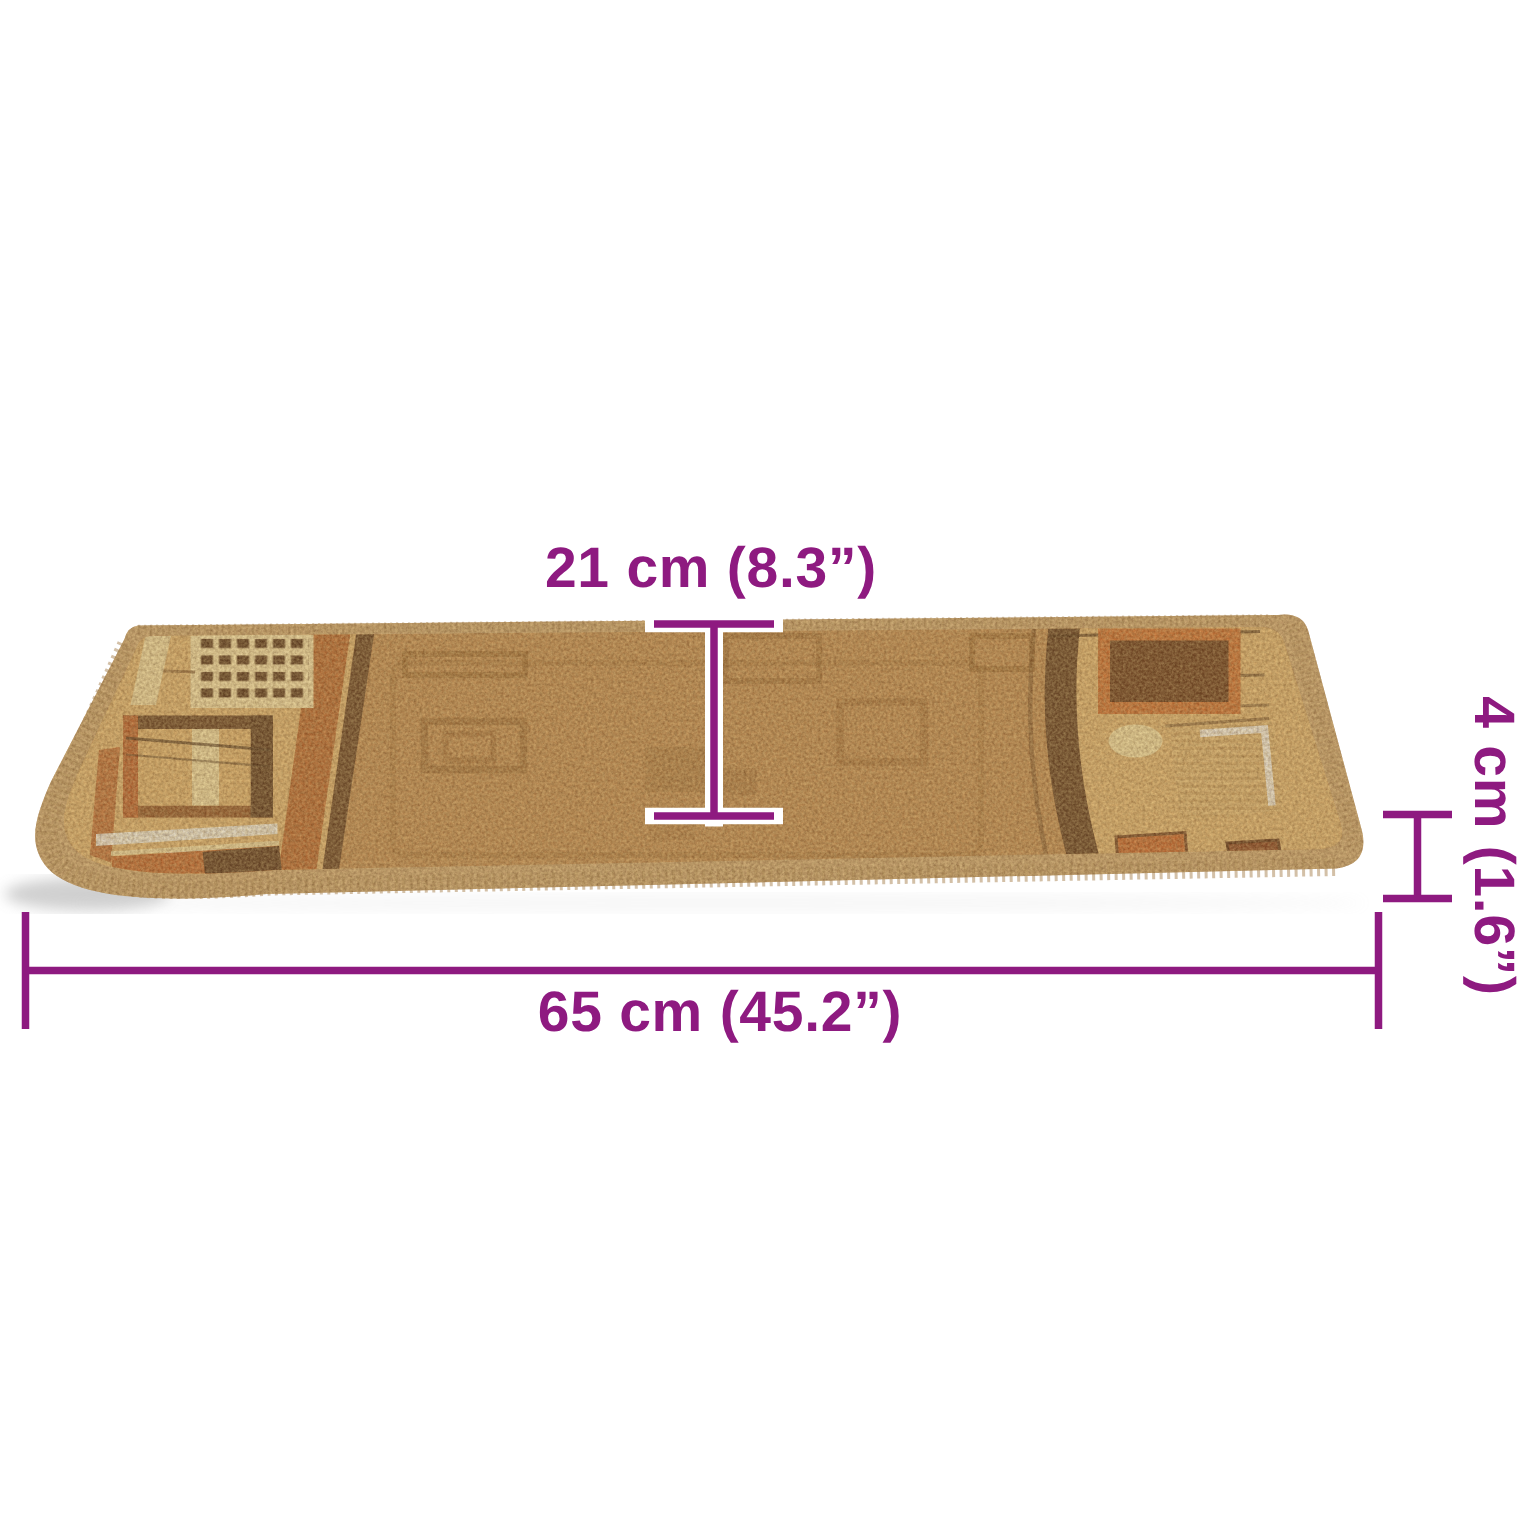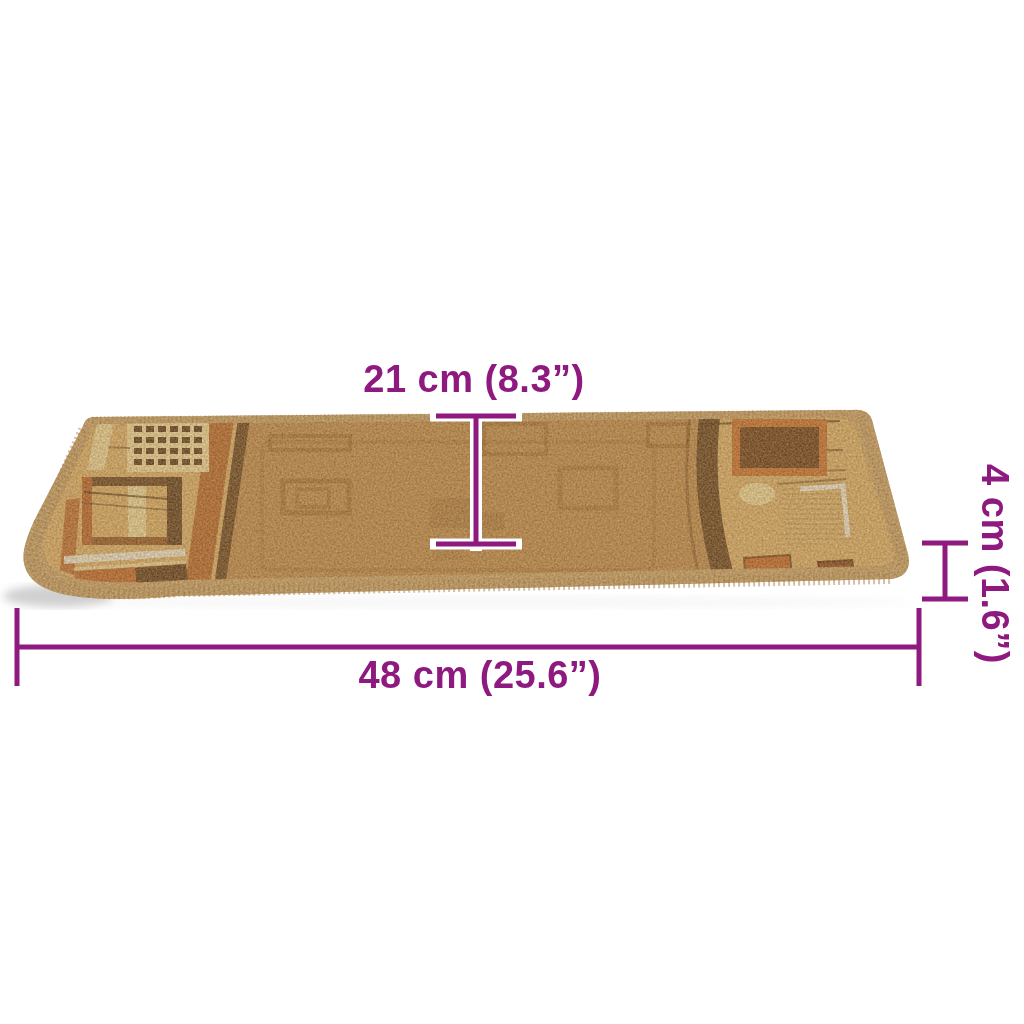--- a/index.html
+++ b/index.html
@@ -171,14 +171,14 @@
       <line class="dim-stroke" x1="17" y1="608" x2="17" y2="686" stroke-width="5"></line>
       <line class="dim-stroke" x1="919" y1="608" x2="919" y2="686" stroke-width="5"></line>
       <line class="dim-stroke" x1="17" y1="647" x2="919" y2="647" stroke-width="5"></line>
     </g>
   </svg>
 
   <div class="dim-label" id="lab-depth">21 cm (8.3”)</div>
 
   <div class="dim-label" id="lab-thickness">4 cm (1.6”)</div>
 
-  <div class="dim-label" id="lab-width">48 cm (25.6”)</div>
+  <div class="dim-label" id="lab-width">65 cm (45.2”)</div>
 </div>
 
 </body></html>

